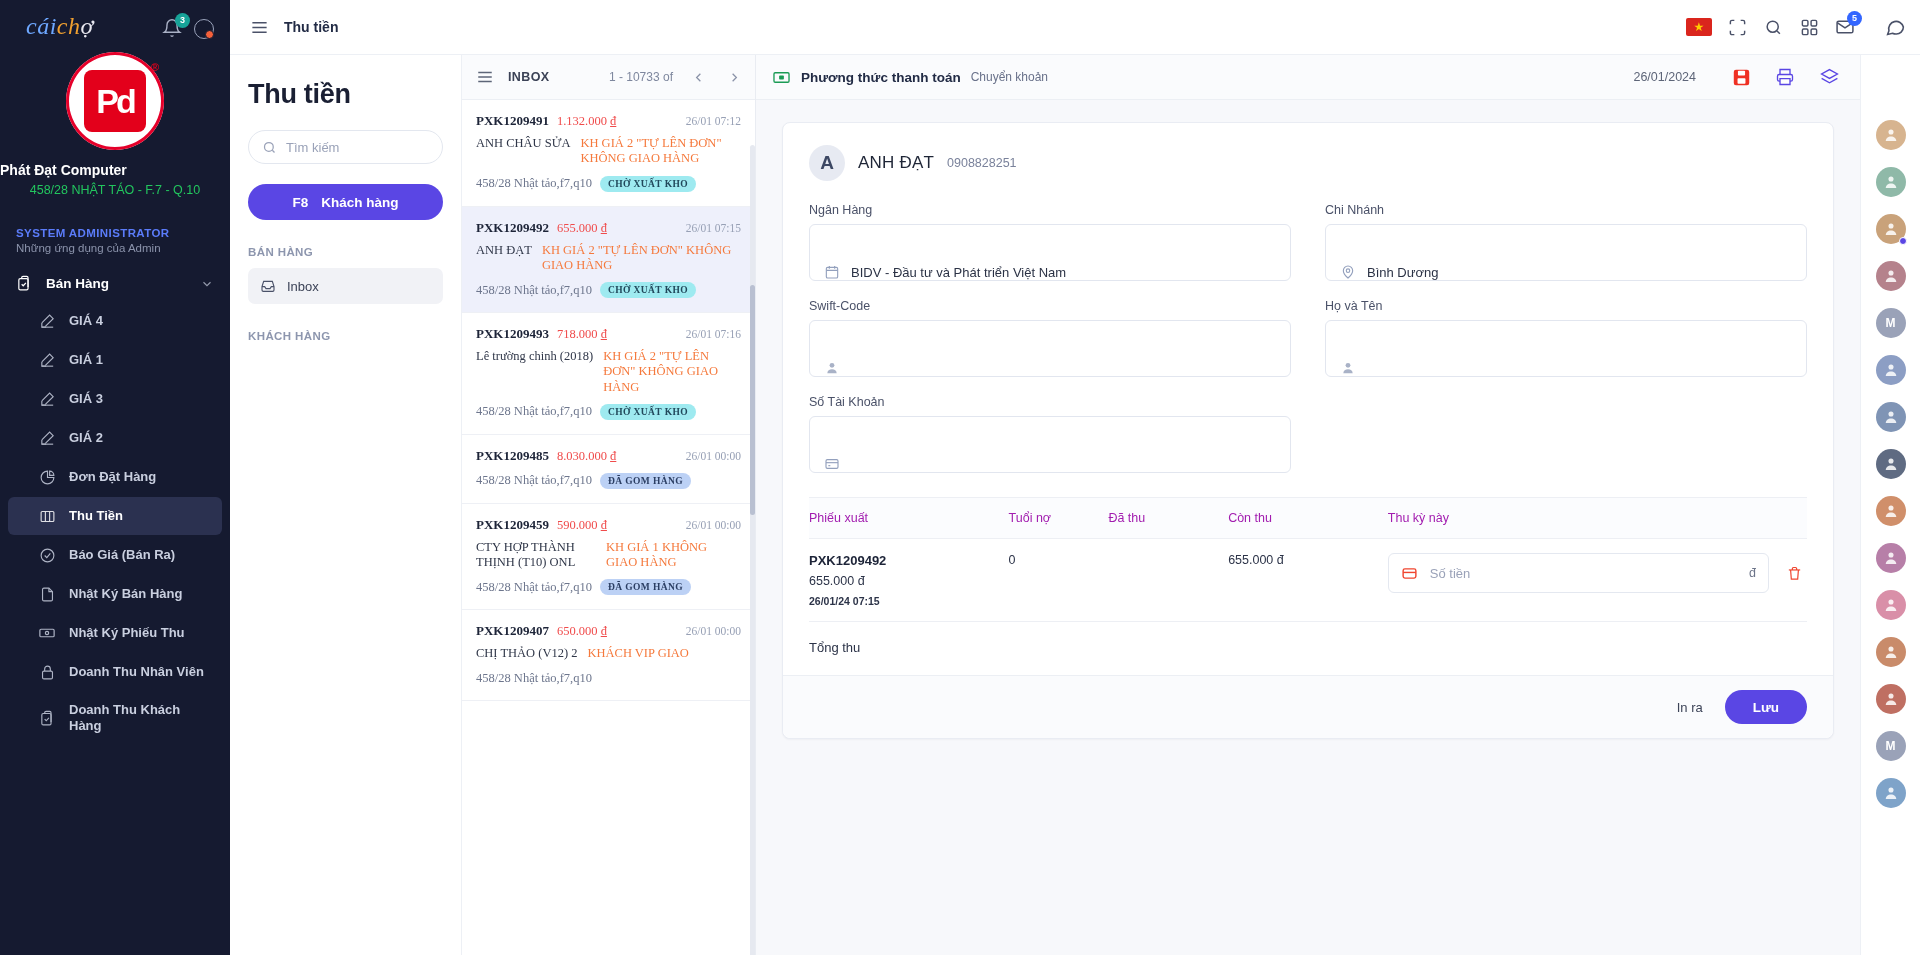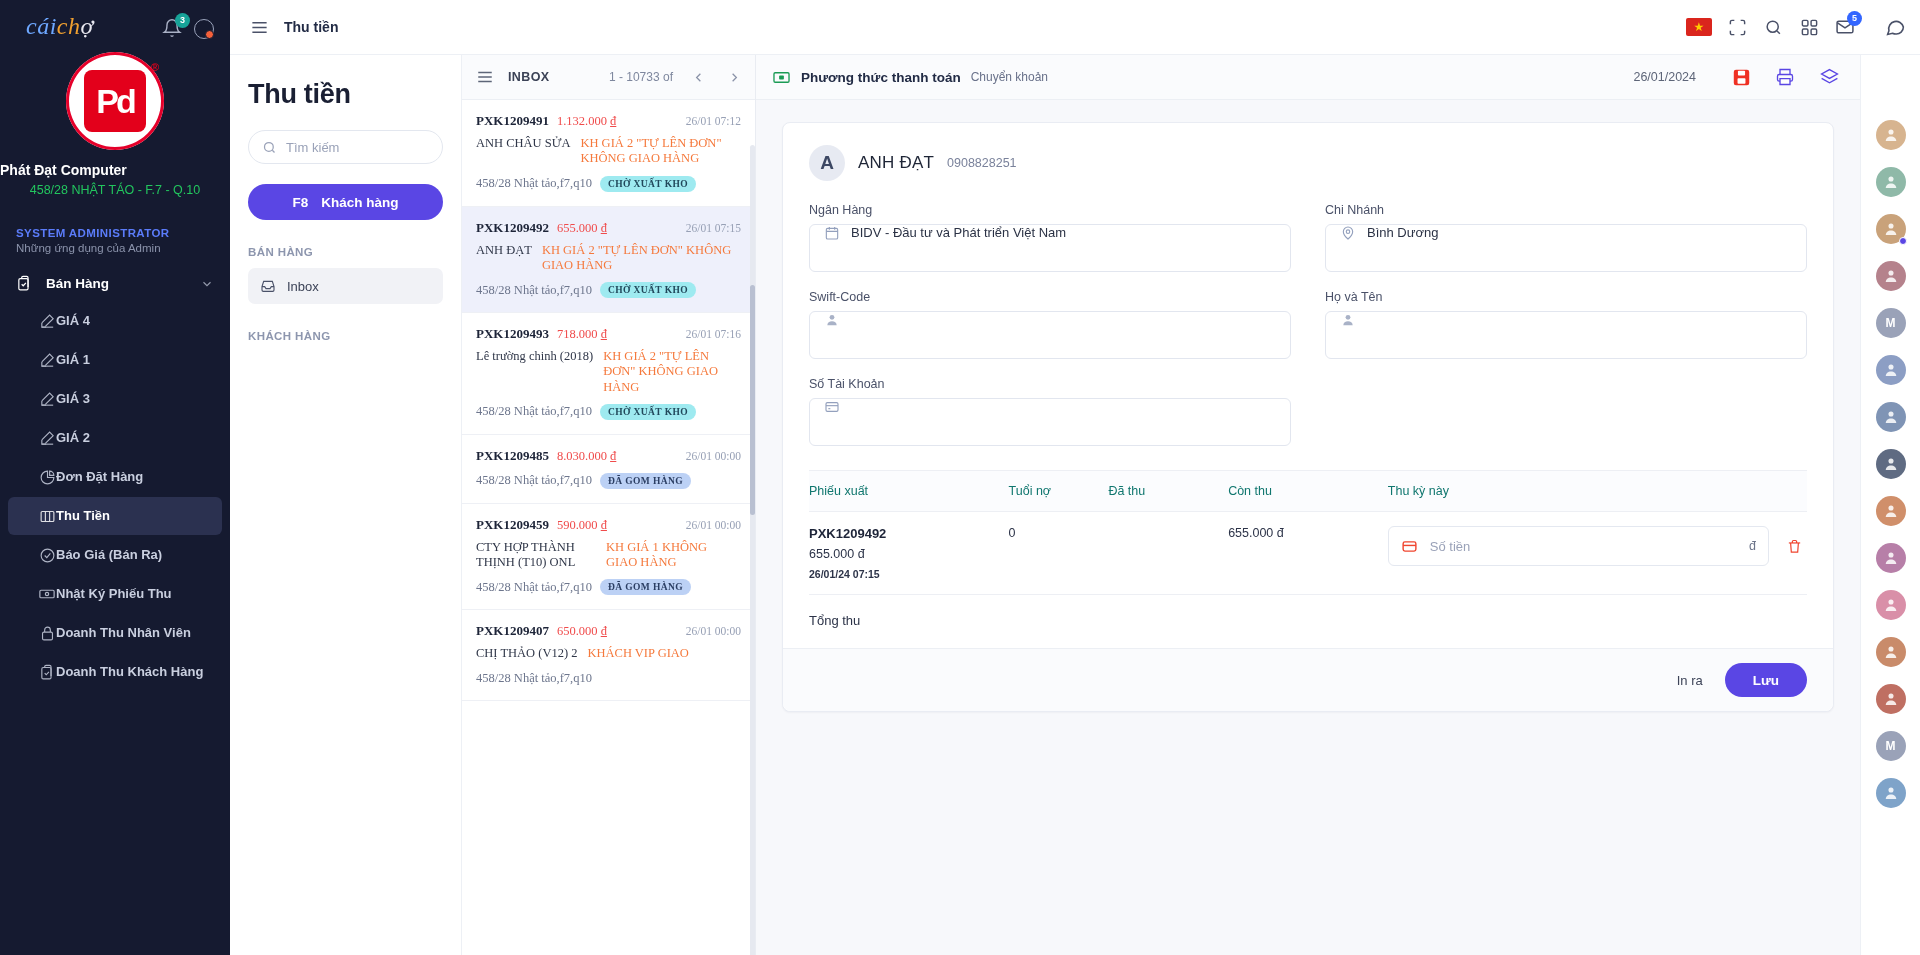--- a/index.html
+++ b/index.html
@@ -56,21 +56,21 @@
 
   .sec-title{margin:30px 0 0 16px;font-size:11.5px;font-weight:700;color:#5b7cfa;letter-spacing:.4px;}
   .sec-sub{margin:3px 0 0 16px;font-size:11.5px;color:#8b93ab;}
 
   .nav { margin-top:12px; flex:1; overflow:hidden;}
   .nav-group-head{
     display:flex;align-items:center;gap:13px;
     padding:9px 16px; color:#ffffff; font-weight:700; font-size:13.5px; cursor:pointer;
   }
   .nav-item{
-    display:flex;align-items:center;
+    display:flex;align-items:center;gap:13px;
     padding:10px 14px 10px 30px; color:#c9cfdf; font-size:13px; font-weight:600;
     cursor:pointer; border-radius:6px; margin:1px 8px;
   }
   .nav-item.active{ background:#2b3150; color:#ffffff;}
   .nav-item .ic{width:18px;height:18px;flex:0 0 18px;opacity:.85;display:flex;align-items:center;justify-content:center;}
   .nav-item .lbl{line-height:1.25;}
   .chev{margin-left:auto;opacity:.7;}
   svg{display:block;}
 
   
@@ -165,30 +165,30 @@
     width:36px;height:36px;border-radius:50%;background:#e7eaf2;
     display:flex;align-items:center;justify-content:center;color:#3c4763;font-weight:700;font-size:19px;
   }
   .cust-name{font-size:17px;font-weight:400;color:#1e2536;letter-spacing:.2px;}
   .cust-phone{font-size:12.5px;color:#7a melhor;color:#7a829b;}
 
   .form-grid{display:grid;grid-template-columns:1fr 1fr;gap:0 34px;margin-top:22px;}
   .fld{margin-bottom:18px;}
   .fld-label{font-size:12.5px;color:#4a5168;margin-bottom:7px;}
   .fld-input{
-    height:48px;border:1px solid #e2e6ef;border-radius:6px;background:#fff;
-    display:flex;align-items:flex-start;gap:11px;padding:0 14px;font-size:13px;color:#2b3245;cursor:text;
+    height:57px;border:1px solid #e2e6ef;border-radius:6px;background:#fff;
+    display:flex;align-items:flex-end;gap:11px;padding:0 14px;font-size:13px;color:#2b3245;cursor:text;
   }
   .fld-input .ph{color:#9aa2b8;}
   .half{grid-column:span 1;}
   .full-left{grid-column:1 / 2;}
 
   table.tbl{width:100%;border-collapse:collapse;margin-top:6px;}
   table.tbl th{
-    text-align:left;font-size:12.5px;font-weight:400;color:#0f766e;
+    text-align:left;font-size:12.5px;font-weight:400;color:#a21caf;
     padding:13px 0 13px 0;border-top:1px solid #edeff4;border-bottom:1px solid #edeff4;
     background:#fbfcfe;
   }
   table.tbl td{padding:14px 0;border-bottom:1px solid #edeff4;vertical-align:top;font-size:12.5px;color:#2c3348;}
   .c-code{font-size:13px;font-weight:700;color:#1d2438;}
   .c-amt{font-size:12.5px;color:#2c3348;margin-top:6px;}
   .c-date{font-size:10.5px;font-weight:700;color:#2c3348;margin-top:7px;}
   .money-input{
     height:40px;border:1px solid #e4e8f0;border-radius:6px;background:#fff;
     display:flex;align-items:center;gap:12px;padding:0 12px;font-size:13px;color:#9aa2b8;cursor:text;
@@ -328,20 +328,29 @@
             <span class="lbl">Thu Tiền</span>
           </div>
           <div class="nav-item">
             <span class="ic" style="color: rgb(201, 207, 223);">
               <svg width="17" height="17" viewBox="0 0 24 24" fill="none" stroke="currentColor" stroke-width="1.6">
                 <circle cx="12" cy="12" r="9"></circle>
                 <path d="M8 12l3 3 5-6"></path>
               </svg>
             </span>
             <span class="lbl">Báo Giá (Bán Ra)</span>
+          </div>
+          <div class="nav-item">
+            <span class="ic" style="color: rgb(201, 207, 223);">
+              <svg width="17" height="17" viewBox="0 0 24 24" fill="none" stroke="currentColor" stroke-width="1.6">
+                <path d="M14 3H7a2 2 0 00-2 2v14a2 2 0 002 2h10a2 2 0 002-2V8l-5-5z"></path>
+                <path d="M14 3v5h5"></path>
+              </svg>
+            </span>
+            <span class="lbl">Nhật Ký Bán Hàng</span>
           </div>
           <div class="nav-item">
             <span class="ic" style="color: rgb(201, 207, 223);">
               <svg width="18" height="18" viewBox="0 0 24 24" fill="none" stroke="currentColor" stroke-width="1.6">
                 <rect x="2.5" y="7" width="19" height="10" rx="1.5"></rect>
                 <circle cx="12" cy="12" r="2.2"></circle>
               </svg>
             </span>
             <span class="lbl">Nhật Ký Phiếu Thu</span>
           </div>

